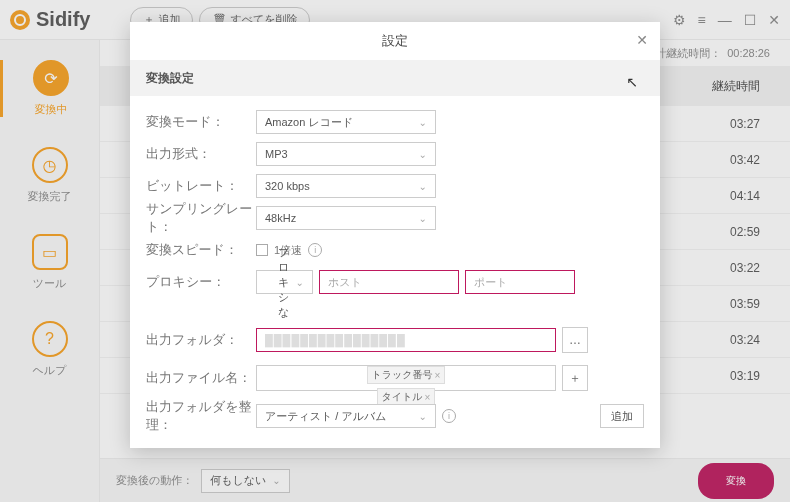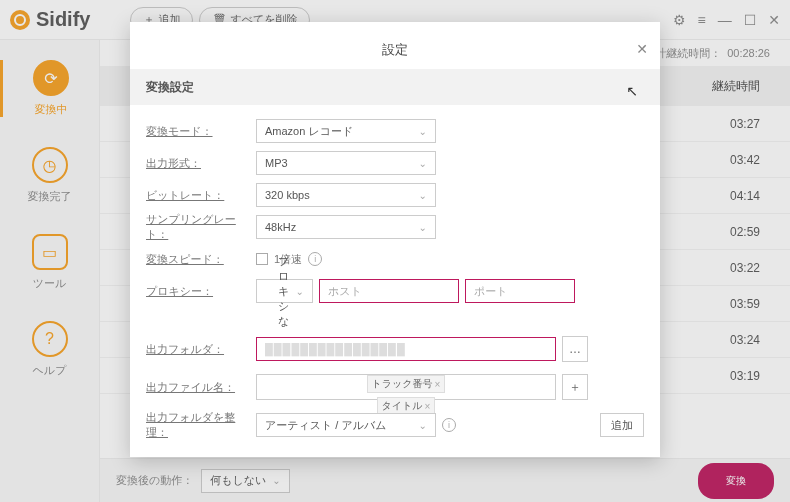--- a/index.html
+++ b/index.html
@@ -19,26 +19,26 @@
 .side-item.active .side-icon { background: #f7a01f; color: #fff; border-color: #f7a01f; }
 .main { position: absolute; left: 100px; right: 0; top: 40px; bottom: 0; background: #fff; }
 .track-header { height: 40px; background: #f3f3f3; display: flex; align-items: center; justify-content: flex-end; padding: 0 30px; gap: 40px; font-size: 12px; color: #444; }
 .track-row { height: 36px; border-bottom: 1px solid #f3f3f3; display: flex; align-items: center; justify-content: flex-end; padding: 0 30px; font-size: 12px; color: #555; }
 .info-line { height: 26px; display: flex; align-items: center; justify-content: flex-end; padding: 0 20px; font-size: 11px; color: #888; gap: 6px; }
 .footer { position: absolute; left: 100px; right: 0; bottom: 0; height: 44px; background: #f7f7f7; border-top: 1px solid #eee; display: flex; align-items: center; padding: 0 16px; }
 .footer-select { border: 1px solid #ccc; background: #fff; height: 24px; padding: 0 8px; font-size: 11px; display: flex; align-items: center; gap: 6px; }
 .convert-btn { margin-left: auto; background: #be185d; color: #fff; border: none; border-radius: 16px; height: 36px; padding: 0 28px; font-size: 10px; cursor: pointer; }
 .modal-overlay { position: absolute; inset: 0; background: rgba(100,100,100,0.15); display: flex; justify-content: center; align-items: flex-start; }
 .modal { margin-top: 22px; width: 530px; background: #fff; box-shadow: 0 4px 20px rgba(0,0,0,0.2); }
-.modal-title { height: 38px; display: flex; align-items: center; justify-content: center; position: relative; font-size: 13px; color: #444; margin-top: 9px; }
+.modal-title { height: 38px; display: flex; align-items: center; justify-content: center; position: relative; font-size: 13px; color: #444; }
 .modal-close { position: absolute; right: 12px; top: 10px; cursor: pointer; color: #888; font-size: 14px; }
 .section-head { background: #f2f2f2; height: 36px; display: flex; align-items: center; padding: 0 16px; font-weight: bold; color: #555; font-size: 12px; }
 .section-body { padding: 10px 16px 14px; }
 .form-row { display: flex; align-items: center; height: 32px; }
-.form-label { width: 110px; font-size: 11px; color: #777; text-decoration: underline; }
+.form-label { width: 110px; font-size: 13px; color: #777; }
 .select-box { border: 1px solid #ccc; height: 24px; width: 180px; padding: 0 8px; display: flex; align-items: center; justify-content: space-between; font-size: 11px; color: #555; cursor: pointer; background: #fff; }
 .select-box.small { width: 57px; padding-left: 21px; }
 .chev { color: #aaa; font-size: 10px; }
 .chk { width: 12px; height: 12px; border: 1px solid #aaa; margin-right: 6px; }
 .input-box { border: 1px solid #be185d; height: 24px; padding: 8px 8px; font-size: 11px; color: #aaa; display: flex; align-items: center; }
 .info-icon { display: inline-flex; width: 14px; height: 14px; border: 1px solid #aaa; border-radius: 50%; align-items: center; justify-content: center; font-size: 9px; color: #aaa; margin-left: 6px; }
 .tag-box { border: 1px solid #ccc; height: 26px; width: 300px; padding: 0 6px; display: flex; align-items: center; gap: 4px; flex-direction: column; }
 .tag { background: #f3f3f3; border: 1px solid #ddd; padding: 1px 4px; font-size: 10px; color: #666; display: flex; align-items: center; gap: 2px; }
 .tag-x { color: #aaa; cursor: pointer; font-size: 10px; }
 .sq-btn { width: 26px; height: 26px; border: 1px solid #ccc; display: flex; align-items: center; justify-content: center; font-size: 12px; color: #666; cursor: pointer; background: #fff; }

